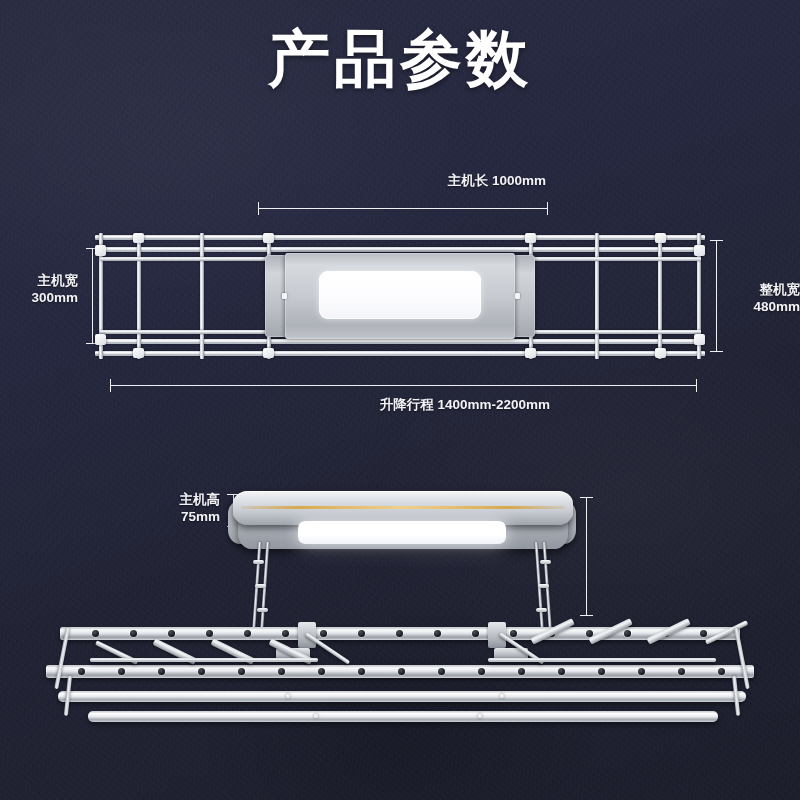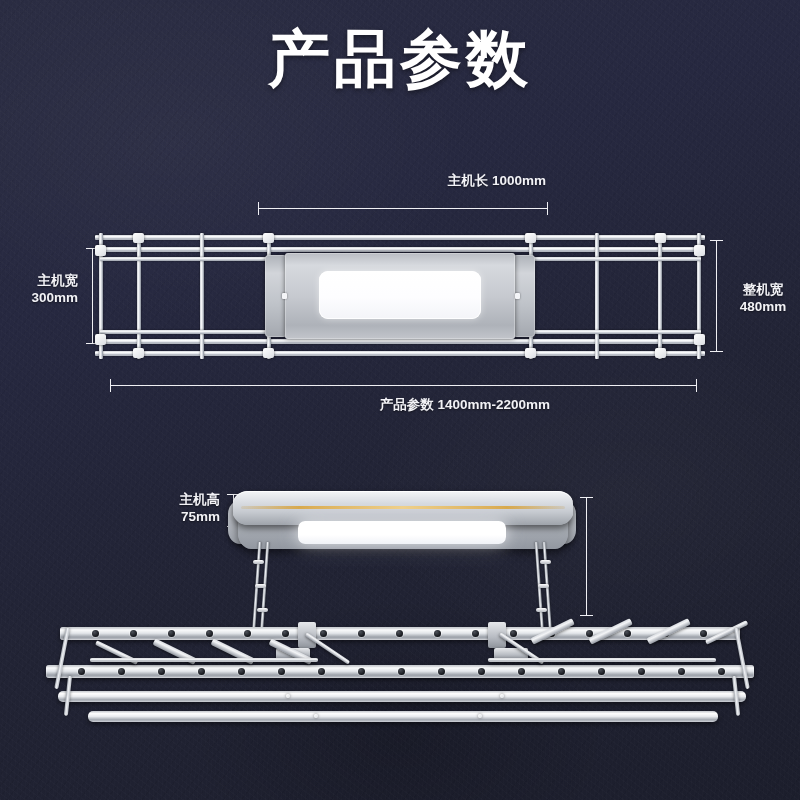--- a/index.html
+++ b/index.html
@@ -47,21 +47,21 @@
     position:absolute;
     color:#f2f2f6;
     font-size:13.5px;
     line-height:17px;
     font-weight:bold;
     white-space:pre-line;
     text-shadow:0 1px 2px rgba(0,0,0,.5);
   }
   .dim-label.center { text-align:right; }
   .dim-label.right  { text-align:right; }
-  .dim-label.left   { text-align:center; }
+  .dim-label.left   { text-align:right; }
 
   
   .rule-h { position:absolute; height:1px; background:#f0f0f4; }
   .rule-h::before,.rule-h::after{
     content:""; position:absolute; top:-6px;
     width:1px; height:13px; background:#f0f0f4;
   }
   .rule-h::before{ left:0; } .rule-h::after{ right:0; }
 
   .rule-v { position:absolute; width:1px; background:#f0f0f4; }
@@ -220,21 +220,21 @@
 
   <div class="dim-label right" style="left:10px; top:272px; width:68px;">主机宽
 300mm</div>
   <div class="rule-v" style="left:92px; top:248px; height:96px;"></div>
 
   <div class="dim-label left" style="left:726px; top:281px; width:74px;">整机宽
 480mm</div>
   <div class="rule-v" style="left:716px; top:240px; height:112px;"></div>
 
   <div class="rule-h" style="left:110px; top:385px; width:587px;"></div>
-  <div class="dim-label center" style="left:260px; top:396px; width:290px;">产品参数 1400mm-2200mm</div>
+  <div class="dim-label center" style="left:260px; top:396px; width:290px;">升降行程 1400mm-2200mm</div>
 
   <div id="topview">
 
     <div class="bar-h" style="top:2px;   height:5px;"></div>
     <div class="bar-h" style="top:14px;  height:5px;"></div>
     <div class="bar-h" style="top:106px; height:5px;"></div>
     <div class="bar-h" style="top:118px; height:5px;"></div>
 
     <div class="bar-v" style="left:4px;   width:4px;"></div>
     <div class="bar-v" style="left:602px; width:4px;"></div>

